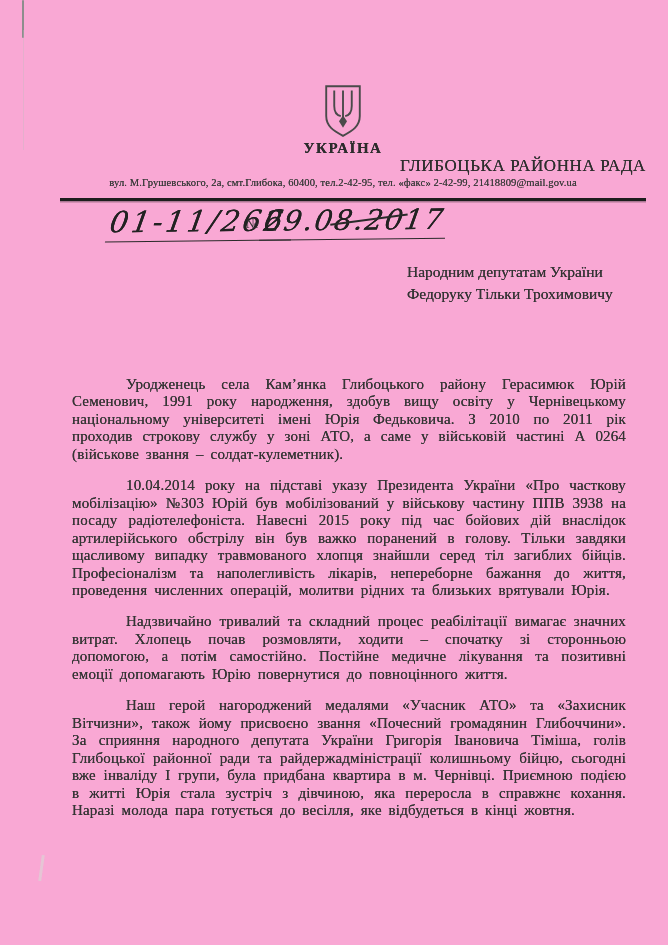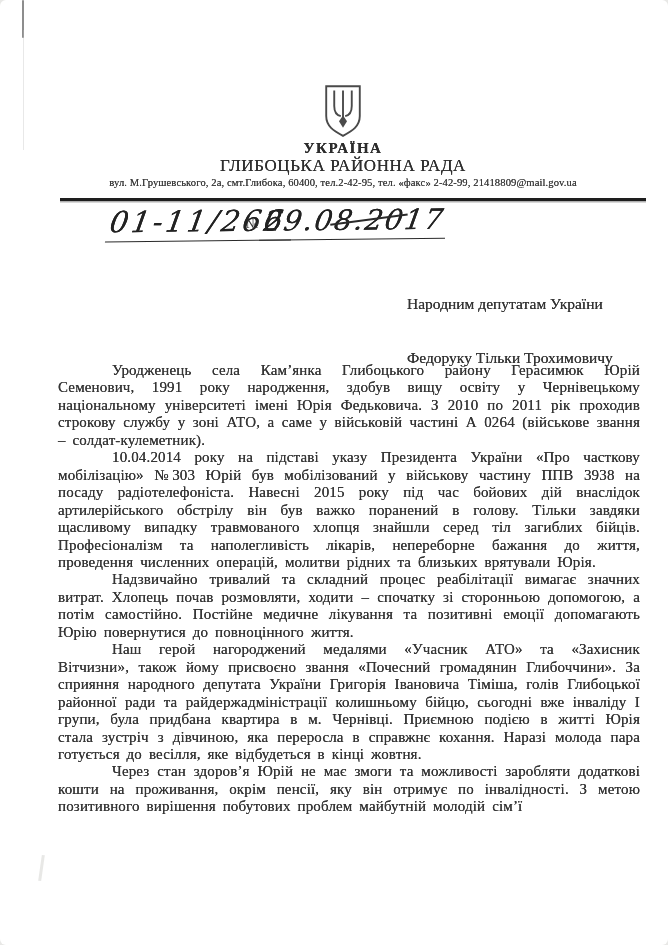--- a/index.html
+++ b/index.html
@@ -1,25 +1,24 @@
 <!DOCTYPE html>
 <html lang="uk"><head>
 <meta charset="utf-8">
 <style>
   html, body { margin: 0; padding: 0; background: #e8e8e6; }
   .page {
     position: relative;
     width: 668px;
     height: 945px;
     margin: 0 auto;
-    background: #ffffff;
+    background: #f9a8d4;
     overflow: hidden;
     font-family: "Liberation Serif", serif;
     color: #383838;
-    border-radius: 6px;
   }
   
   .scan-line-dark {
     position: absolute; left: 22px; top: 0;
     width: 2px; height: 38px;
     background: #8d8d8d; border-radius: 1px;
   }
   .scan-line-faint {
     position: absolute; left: 23px; top: 30px;
     width: 1px; height: 120px;
@@ -37,20 +36,21 @@
   }
   .emblem { display: block; margin: 0 auto 2px auto; }
   .country {
     font-size: 15px; font-weight: bold; letter-spacing: 1.5px;
     color: #2c2c2c; text-shadow: 0 0 .5px #2c2c2c;
   }
   .org-line {
     font-size: 17px; letter-spacing: .6px; line-height: 18px;
     color: #2e2e2e; text-shadow: 0 0 .4px #2e2e2e;
     white-space: pre;
+    text-align: right;
   }
   .address {
     margin-top: 2px;
     font-size: 10.6px; color: #3d3d3d; letter-spacing: .1px;
     text-shadow: 0 0 .3px #3d3d3d;
   }
   .rule {
     position: absolute; left: 60px; top: 198px;
     width: 586px; height: 3px; background: #1e1e1e;
     box-shadow: 0 1.5px 0 rgba(30,30,30,.35);
@@ -88,30 +88,30 @@
     position: absolute; left: 330px; top: 16px;
     width: 78px; height: 1.8px; background: #2a2a2a;
     transform: rotate(-7deg);
   }
   
   .recipients {
     position: absolute; left: 407px; top: 261px; width: 250px;
     font-size: 15.5px; line-height: 21.8px;
     color: #343434; text-shadow: 0 0 .4px #343434;
   }
-  .recipient-line { white-space: nowrap; margin-top: 32px; }
+  .recipient-line { white-space: nowrap; }
   
   .letter-body {
     position: absolute; left: 58px; top: 362px; width: 582px;
     font-size: 15px; line-height: 17.45px;
     text-align: justify;
     color: #353535; text-shadow: 0 0 .45px #353535;
     word-spacing: 3px; letter-spacing: .15px;
   }
-  .letter-body p { margin: 0; text-indent: 54px; }
+  .letter-body p { margin: 14px; text-indent: 54px; }
 </style>
 </head>
 <body>
 
 <div class="page">
 
   <div class="scan-line-dark"></div>
   <div class="scan-line-faint"></div>
   <div class="scan-smudge"></div>
 
@@ -149,16 +149,15 @@
   <div class="letter-body">
 
       <p class="para">Уродженець села Кам’янка Глибоцького району Герасимюк Юрій Семенович, 1991 року народження, здобув вищу освіту у Чернівецькому національному університеті імені Юрія Федьковича. З 2010 по 2011 рік проходив строкову службу у зоні АТО, а саме у військовій частині А 0264 (військове звання – солдат-кулеметник).</p>
 
       <p class="para">10.04.2014 року на підставі указу Президента України «Про часткову мобілізацію» №303 Юрій був мобілізований у військову частину ППВ 3938 на посаду радіотелефоніста. Навесні 2015 року під час бойових дій внаслідок артилерійського обстрілу він був важко поранений в голову. Тільки завдяки щасливому випадку травмованого хлопця знайшли серед тіл загиблих бійців. Професіоналізм та наполегливість лікарів, непереборне бажання до життя, проведення численних операцій, молитви рідних та близьких врятували Юрія.</p>
 
       <p class="para">Надзвичайно тривалий та складний процес реабілітації вимагає значних витрат. Хлопець почав розмовляти, ходити – спочатку зі сторонньою допомогою, а потім самостійно. Постійне медичне лікування та позитивні емоції допомагають Юрію повернутися до повноцінного життя.</p>
 
       <p class="para">Наш герой нагороджений медалями «Учасник АТО» та «Захисник Вітчизни», також йому присвоєно звання «Почесний громадянин Глибоччини». За сприяння народного депутата України Григорія Івановича Тіміша, голів Глибоцької районної ради та райдержадміністрації колишньому бійцю, сьогодні вже інваліду І групи, була придбана квартира в м. Чернівці. Приємною подією в житті Юрія стала зустріч з дівчиною, яка переросла в справжнє кохання. Наразі молода пара готується до весілля, яке відбудеться в кінці жовтня.</p>
 
-      <p class="para">Через стан здоров’я Юрій не має змоги та можливості заробляти додаткові кошти на проживання, окрім пенсії, яку він отримує по інвалідності. З метою позитивного вирішення побутових проблем майбутній молодій сім’ї</p>
     </div>
 
 </div>
 
 </body></html>

